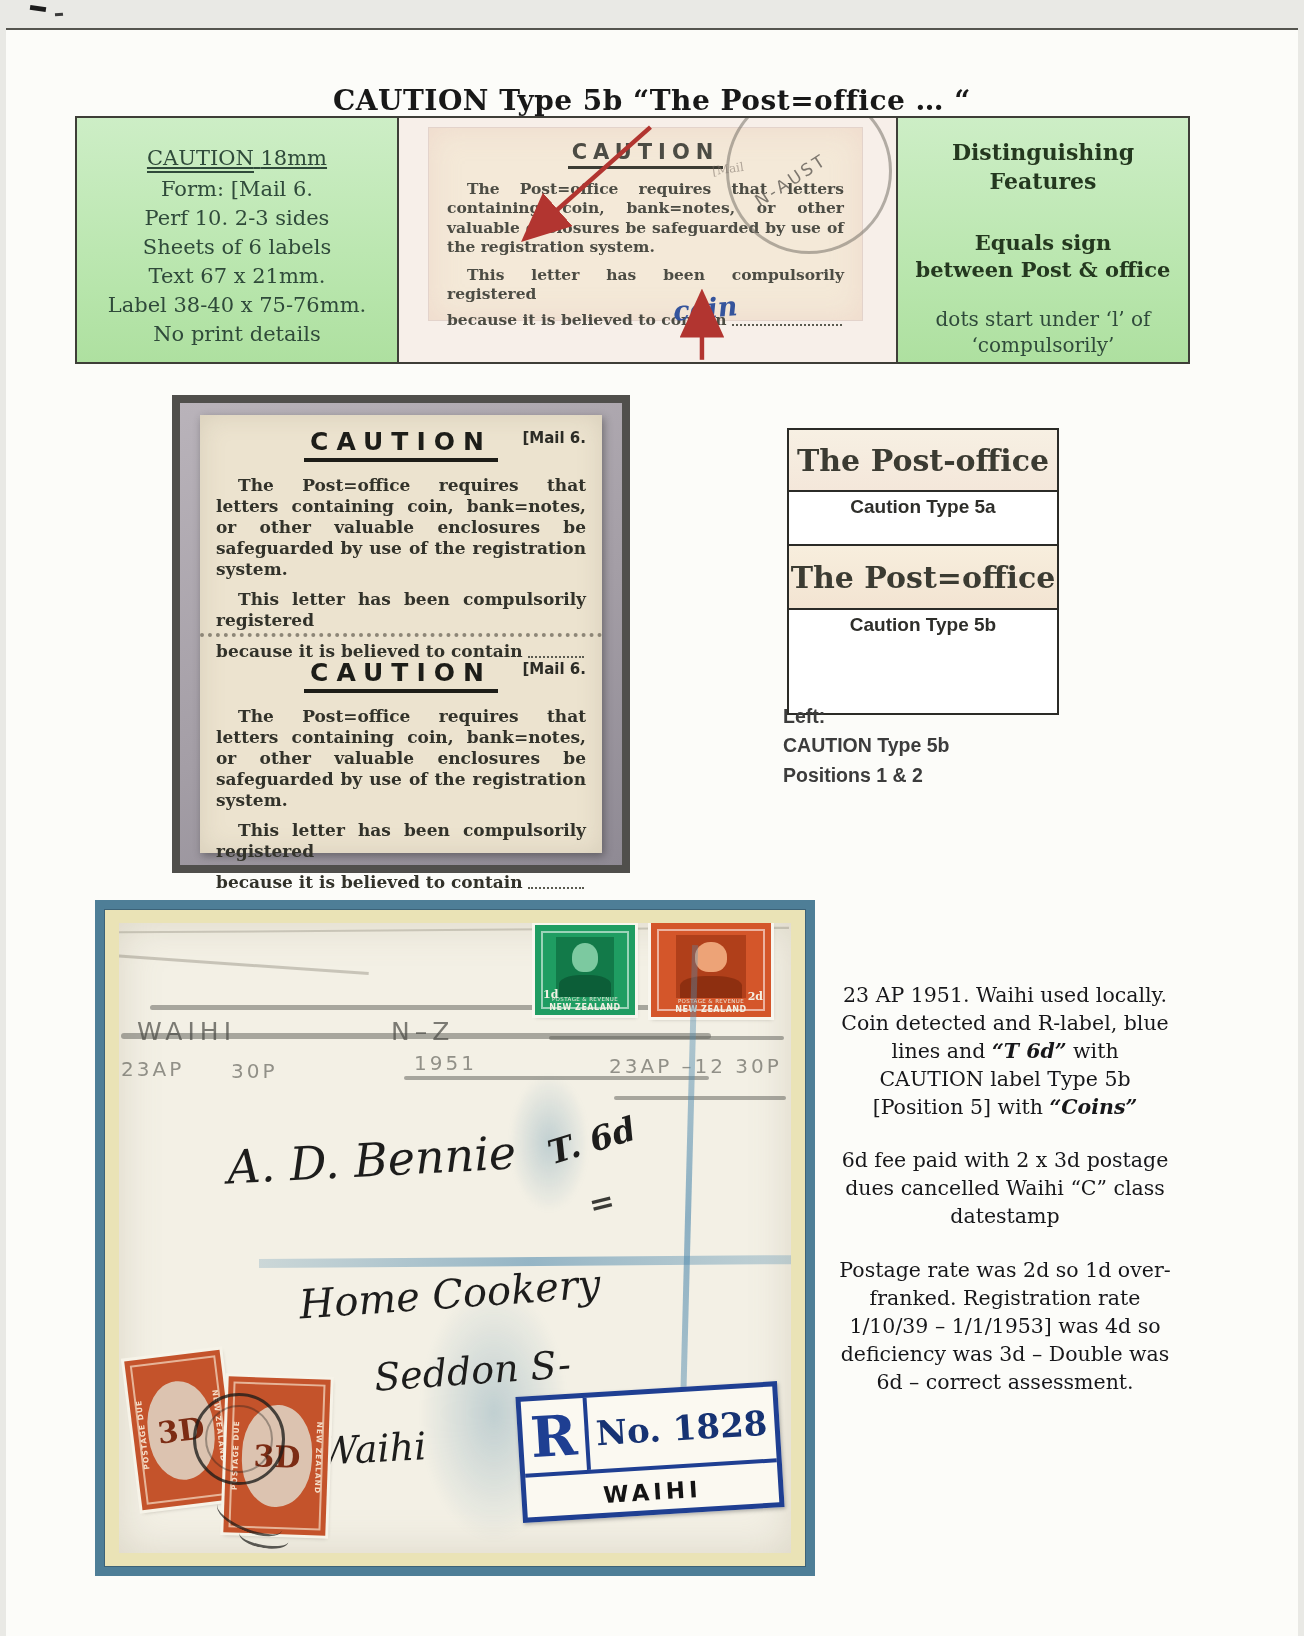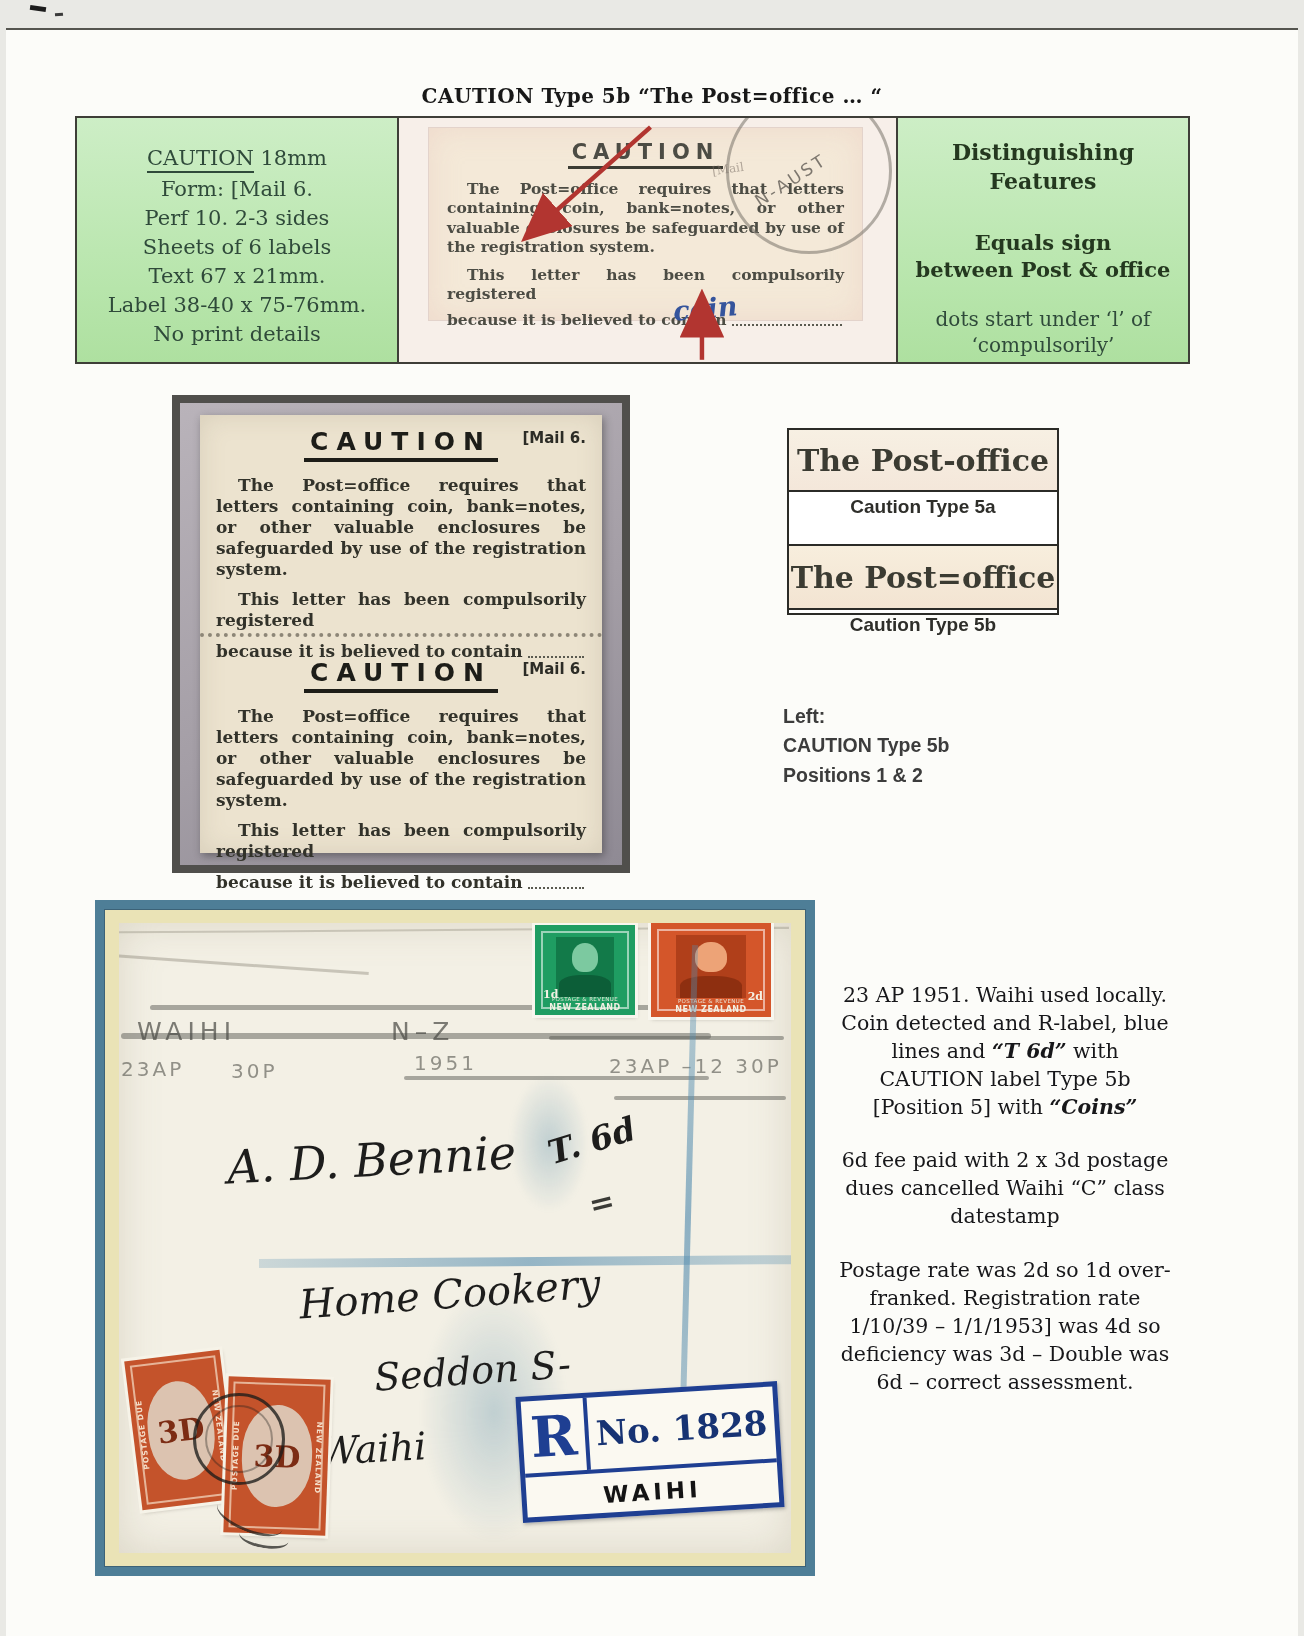--- a/index.html
+++ b/index.html
@@ -5,28 +5,28 @@
   html,body{margin:0;padding:0;background:#dddcd8;}
   #canvas{position:relative;width:1304px;height:1636px;background:#e9e9e5;overflow:hidden;
           font-family:"DejaVu Serif",serif;}
   .page-bg{position:absolute;left:6px;top:28px;width:1292px;height:1608px;background:#fcfcf9;
            border-top:2px solid #55554f;}
   .edge-mark1{position:absolute;left:30px;top:6px;width:16px;height:5px;background:#1c1c1c;transform:rotate(8deg);}
   .edge-mark2{position:absolute;left:55px;top:13px;width:8px;height:3px;background:#3a3a3a;transform:rotate(-5deg);}
 
   
   .title{position:absolute;left:0;top:84px;width:100%;text-align:center;
-         font-size:20px;font-weight:bold;color:#181818;letter-spacing:.5px;}
+         font-size:28px;font-weight:bold;color:#181818;letter-spacing:.5px;}
 
   
   .green-panel{position:absolute;left:75px;top:116px;width:1115px;height:248px;display:flex;
                border:2px solid #3e3e38;box-sizing:border-box;}
   .gcol{background:linear-gradient(180deg,#cdeec6 0%,#b7e5ab 70%,#aee0a0 100%);color:#2f4a3a;}
   .gcol1{flex:0 0 320px;text-align:center;padding-top:26px;font-size:21px;line-height:1.38;}
-  .gcol1 .hline{margin-bottom:2px;}
+  .gcol1 .hline{margin-bottom:2px;text-decoration:underline;}
   .gcol1 .uline{border-bottom:2px solid #2f4a3a;padding-bottom:1px;}
   .gcol3{flex:0 0 290px;text-align:center;padding-top:20px;font-size:20px;line-height:1.3;}
   .gcol3 .feat-head{font-weight:bold;font-size:22px;color:#24381f;}
   .gcol3 .feat1{font-weight:bold;font-size:21px;margin-top:34px;color:#24381f;}
   .gcol2{flex:1 1 auto;background:#f7efe9;position:relative;overflow:hidden;
          border-left:2px solid #3e3e38;border-right:2px solid #3e3e38;}
 
   .photo-label{position:absolute;left:30px;right:34px;top:10px;height:192px;background:#f4e9d8;
                box-shadow:0 0 0 1px rgba(190,160,150,.35), inset 0 0 30px rgba(230,190,180,.35);
                padding:8px 18px 0 18px;box-sizing:border-box;color:#4c4c44;}
@@ -55,21 +55,21 @@
   .label-unit .head-row{position:relative;text-align:center;}
   .big-head{display:inline-block;font-family:"DejaVu Sans",sans-serif;font-weight:bold;letter-spacing:8px;
             font-size:25px;border-bottom:4px solid #1d1d18;padding:0 6px 2px 6px;color:#1d1d18;}
   .mail-ref{position:absolute;right:0;top:2px;font-family:"DejaVu Sans",sans-serif;font-size:15px;font-weight:bold;color:#2c2c26;}
   .label-unit p{margin:13px 0 0 0;font-weight:bold;font-size:17px;line-height:1.24;text-align:justify;text-indent:22px;}
   .label-unit .p2{margin-top:9px;}
   .label-unit .contain-line{font-size:17px;margin-top:9px;}
   .perf{height:0;border-top:4px dotted #8d8677;margin:9px 0 9px 0;}
 
   
-  .compare-box{position:absolute;left:787px;top:428px;width:272px;height:187px;box-sizing:border-box;
+  .compare-box{position:absolute;left:787px;top:428px;width:272px;height:287px;box-sizing:border-box;
                border:2px solid #2b2b27;background:#fff;}
   .strip{height:60px;border-bottom:2px solid #2b2b27;display:flex;align-items:center;justify-content:center;
          background:linear-gradient(180deg,#f7f0e3,#f4e7da);font-weight:bold;font-size:30px;color:#3b3b32;}
   .strip5b{height:62px;background:linear-gradient(180deg,#f7eedd,#f3e4d2);}
   .cap-row{height:54px;border-bottom:2px solid #2b2b27;text-align:center;padding-top:4px;box-sizing:border-box;
            font-family:"Liberation Sans","DejaVu Sans",sans-serif;font-weight:bold;font-size:19px;color:#2e2e2a;}
   .cap-row2{height:49px;border-bottom:none;}
 
   
   .side-caption{position:absolute;left:783px;top:702px;font-family:"Liberation Sans","DejaVu Sans",sans-serif;

